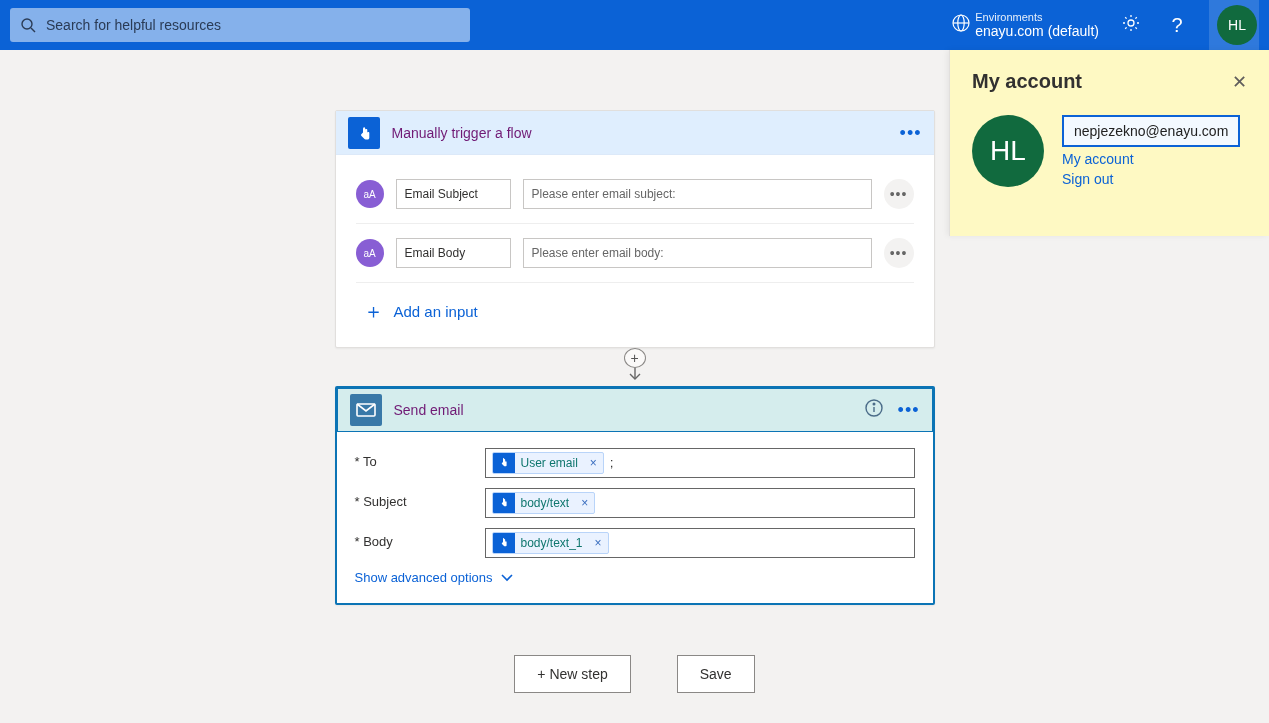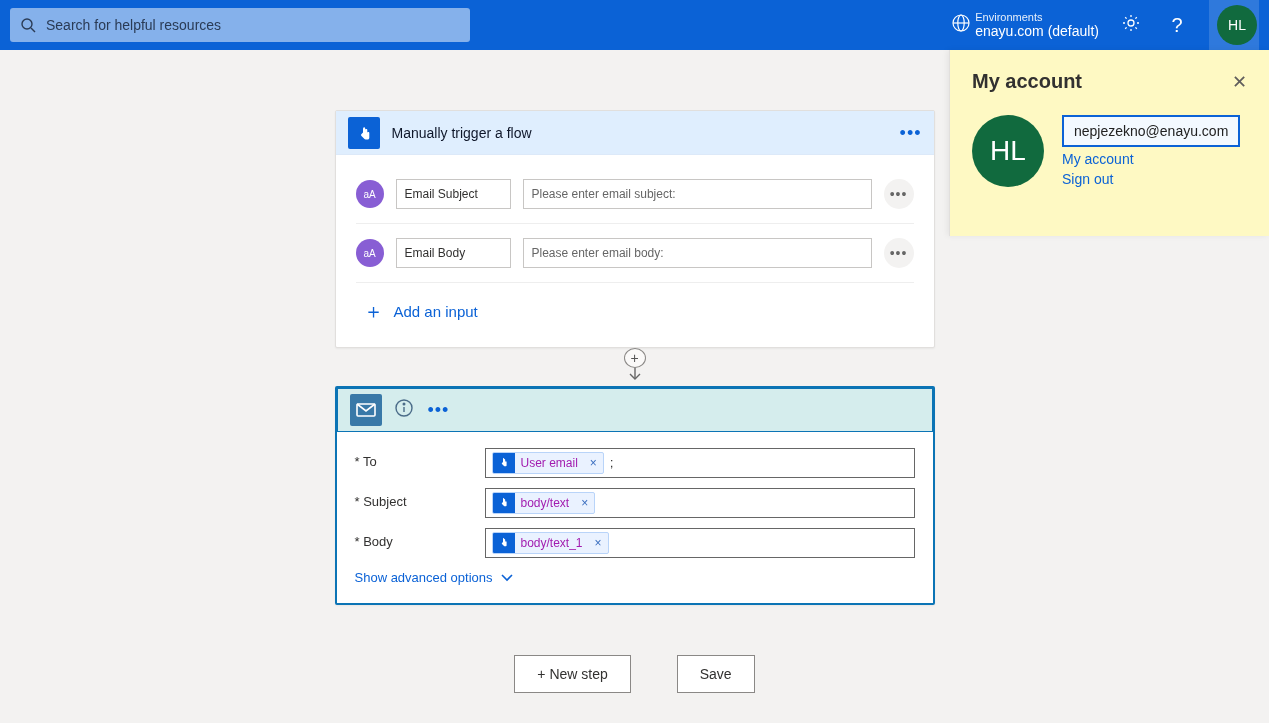--- a/index.html
+++ b/index.html
@@ -89,21 +89,21 @@
   .action-header { background: #d5eded; border: 1px solid #0b74b5; }
   .action-card { border: 2px solid #0b74b5; }
   .hdr-icon {
     width: 32px; height: 32px;
     display: flex; align-items: center; justify-content: center;
     border-radius: 2px;
     color: white;
   }
   .hdr-icon.trigger { background: #0b62d6; }
   .hdr-icon.action { background: #3979a8; }
-  .hdr-title { font-size: 14px; color: #0f172a; flex: 1; }
+  .hdr-title { font-size: 14px; color: #701a75; flex: 1; }
   .hdr-actions { display: flex; gap: 14px; align-items: center; }
   .ellipsis { color: #0b62d6; cursor: pointer; font-size: 18px; letter-spacing: 1px; line-height: 1; }
   .info-circle { color: #4b6c89; cursor: pointer; }
   
   .trigger-body { padding: 10px 20px 20px 20px; }
   .input-row {
     display: flex;
     align-items: center;
     gap: 12px;
     padding: 14px 0;
@@ -170,21 +170,21 @@
     display: inline-flex; align-items: center;
     background: #eaf2ff; border: 1px solid #b9d4f9;
     border-radius: 2px; height: 22px; overflow: hidden;
     font-size: 12px;
   }
   .token-icon {
     background: #0b62d6; color: white;
     width: 22px; height: 22px;
     display: flex; align-items: center; justify-content: center;
   }
-  .token-text { padding: 0 6px; color: #a21caf; }
+  .token-text { padding: 0 6px; color: #0f766e; }
   .token-x { padding: 0 6px; color: #3a6ebf; cursor: pointer; }
   .after-semi { color: #222; }
   .adv-link {
     color: #0b62d6; font-size: 13px; cursor: pointer;
     display: flex; align-items: center; gap: 8px; margin-top: 12px;
   }
   
   .bottom-btns { display: flex; gap: 46px; margin-top: 50px; }
   .btn {
     border: 1px solid #8a8886; background: #fff; color: #323130;
@@ -309,20 +309,21 @@
   </div>
 
   <div class="card action-card">
     <div class="card-header action-header">
       <div class="hdr-icon action">
         <svg width="20" height="14" viewBox="0 0 20 14" fill="none" stroke="white" stroke-width="1.6">
             <rect x="1" y="1" width="18" height="12" rx="1"></rect>
             <polyline points="1,1 10,8 19,1"></polyline>
           </svg>
       </div>
+      <div class="hdr-title">Send email</div>
       <div class="hdr-actions">
         <span class="info-circle">
           <svg width="20" height="20" viewBox="0 0 20 20" fill="none" stroke="#4b6c89" stroke-width="1.4">
               <circle cx="10" cy="10" r="8"></circle>
               <line x1="10" y1="9" x2="10" y2="14"></line>
               <circle cx="10" cy="6" r="0.8" fill="#4b6c89"></circle>
             </svg>
         </span>
         <span class="ellipsis">•••</span>
       </div>

